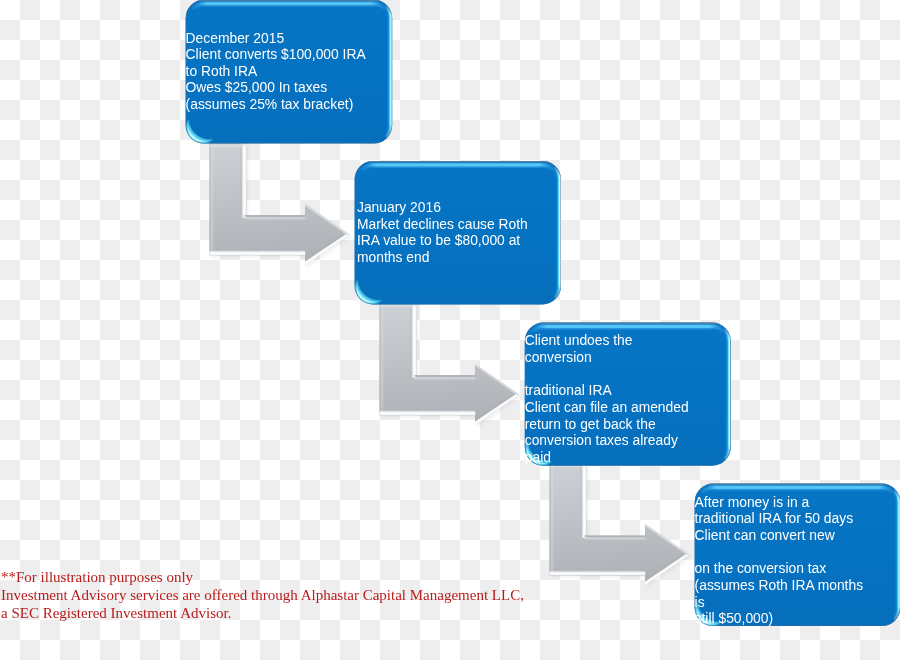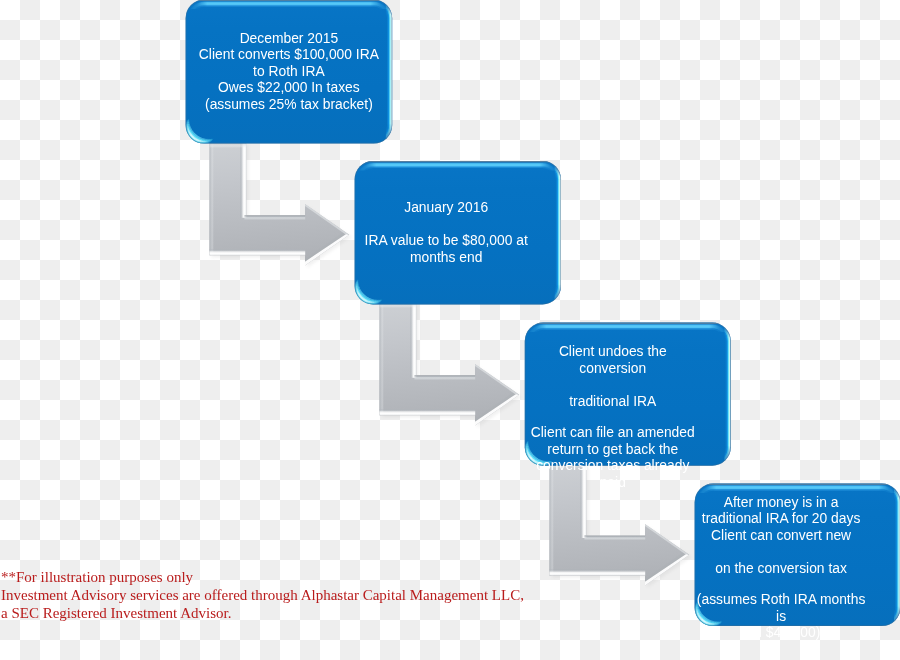--- a/index.html
+++ b/index.html
@@ -8,25 +8,25 @@
        font-family:"Liberation Sans",sans-serif;background:#fff;}
   #canvas{position:absolute;left:0;top:0;width:900px;height:660px;
     background-color:#ffffff;
     background-image:
       linear-gradient(45deg,#eeeeee 25%,transparent 25%,transparent 75%,#eeeeee 75%),
       linear-gradient(45deg,#eeeeee 25%,transparent 25%,transparent 75%,#eeeeee 75%);
     background-size:40px 40px;
     background-position:0 0,20px 20px;
   }
   svg#art{position:absolute;left:0;top:0;width:900px;height:660px;}
-  .boxtext{position:absolute;text-align:center;color:#ffffff;
+  .boxtext{position:absolute;color:#ffffff;
      font-family:"Liberation Sans",sans-serif;font-size:13.85px;line-height:16.5px;
      letter-spacing:0px;}
   .boxtext p{margin:0;}
-  .boxtext p + p{margin-top:15px;}
+  .boxtext p + p{margin-top:1px;}
   .footer{position:absolute;left:1px;top:568px;font-family:"Liberation Serif",serif;
      font-size:15px;line-height:18px;color:#b91c1c;white-space:nowrap;}
   .footer div{height:18px;}
 </style>
 </head>
 <body>
 
 <div id="canvas"></div>
 
 <svg id="art" viewBox="0 0 900 660">
@@ -1353,31 +1353,31 @@
             <path d="M 722.185 621.254 A 16.4 16.4 0 0 1 722.817 620.812" fill="none" stroke="#ffffff" stroke-width="0.00" opacity="0.000"></path>
           </g>
           <rect x="694.6" y="483.5" width="205.8" height="142.6" rx="18.5" ry="18.5" fill="none" stroke="#46708f" stroke-width="1.5" opacity="0.55"></rect>
           <rect x="704.775" y="483.5" width="185.45000000000002" height="1.3" fill="#5c7f9c" opacity="0.9"></rect>
         </g>
       </g>
     </g>
 </svg>
 
 <div class="boxtext" id="t0" style="left: 185.6px; width: 206.6px; top: 29.85px;">
-    <p><span>December 2015</span><br><span>Client converts $100,000 IRA</span><br><span>to Roth IRA</span><br><span>Owes $22,000 In taxes</span><br><span>(assumes 25% tax bracket)</span></p>
+    <p><span>December 2015</span><br><span>Client converts $100,000 IRA</span><br><span>to Roth IRA</span><br><span>Owes $25,000 In taxes</span><br><span>(assumes 25% tax bracket)</span></p>
   </div>
-<div class="boxtext" id="t1" style="left: 343px; width: 206.4px; top: 199.1px;">
-    <p><span>January 2016</span><br><br><span>IRA value to be $80,000 at</span><br><span>months end</span></p>
+<div class="boxtext" id="t1" style="left: 357px; width: 206.4px; top: 199.1px;">
+    <p><span>January 2016</span><br><span>Market declines cause Roth</span><br><span>IRA value to be $80,000 at</span><br><span>months end</span></p>
   </div>
-<div class="boxtext" id="t2" style="left: 524.75px; width: 176px; top: 343px;">
+<div class="boxtext" id="t2" style="left: 524.75px; width: 176px; top: 332px;">
     <p><span>Client undoes the conversion</span><br><br><span>traditional IRA</span></p>
     <p><span>Client can file an amended</span><br><span>return to get back the</span><br><span>conversion taxes already paid</span></p>
   </div>
 <div class="boxtext" id="t3" style="left: 694.6px; width: 173px; top: 493.9px;">
-    <p><span>After money is in a</span><br><span>traditional IRA for 20 days</span><br><span>Client can convert new</span><br><br><span>on the conversion tax</span></p>
-    <p><span>(assumes Roth IRA months is</span><br><span>still $40,000)</span></p>
+    <p><span>After money is in a</span><br><span>traditional IRA for 50 days</span><br><span>Client can convert new</span><br><br><span>on the conversion tax</span></p>
+    <p><span>(assumes Roth IRA months is</span><br><span>still $50,000)</span></p>
   </div>
 
 <div class="footer">
   <div>**For illustration purposes only</div>
   <div>Investment Advisory services are offered through Alphastar Capital Management LLC,</div>
   <div>a SEC Registered Investment Advisor.</div>
 </div>
 
 </body></html>

